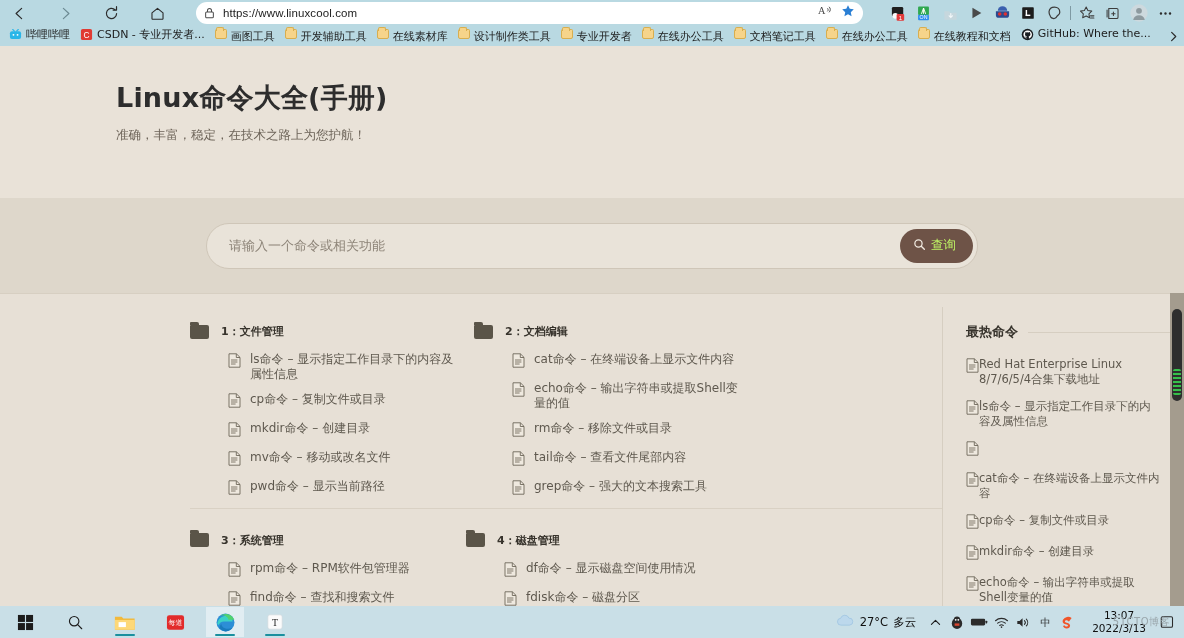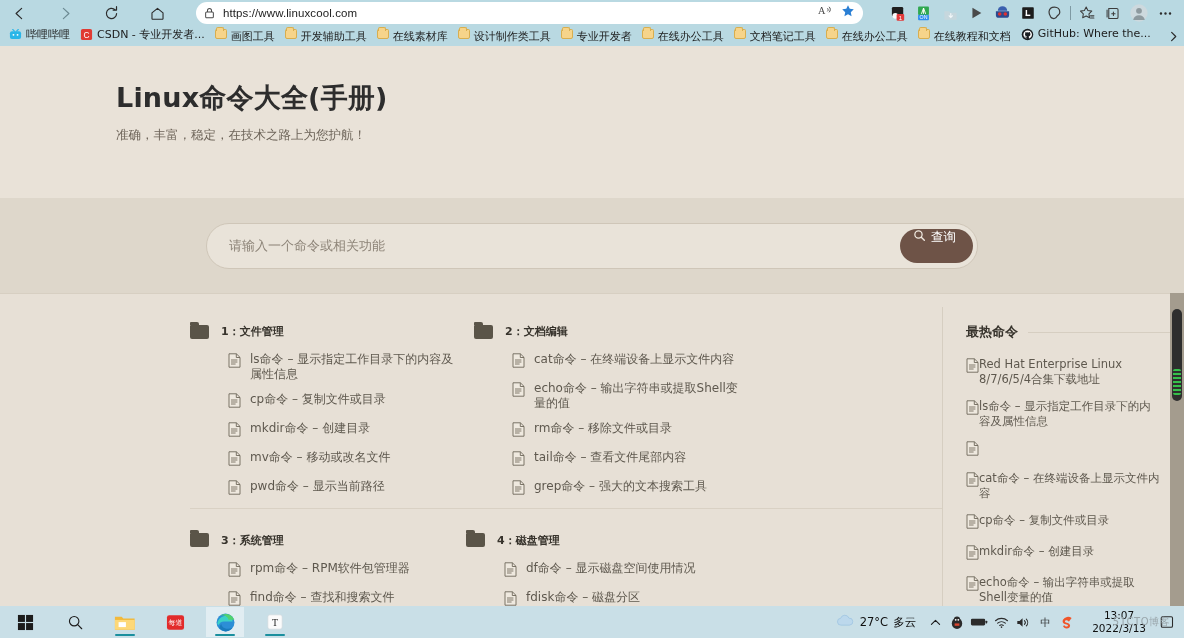--- a/index.html
+++ b/index.html
@@ -165,26 +165,26 @@
     font-size: 13px;
     color: #6f6counter;
     color: #70685d;
     font-family: "DejaVu Sans", sans-serif;
   }
   .searchbox input::placeholder { color: #8d8478; }
   .search-btn {
     flex: 0 0 auto;
     height: 34px;
     background: #6e5347;
-    color: #ffffff;
+    color: #bef264;
     border: none;
     border-radius: 17px;
     padding: 0 17px 0 13px;
     display: flex;
-    align-items: flex-start;
+    align-items: center;
     gap: 5px;
     font-size: 12.5px;
     cursor: pointer;
     font-family: Liberation Sans, sans-serif;
   }
 
   .content {
     display: flex;
     background: #e7e0d6;
     height: 313px;

